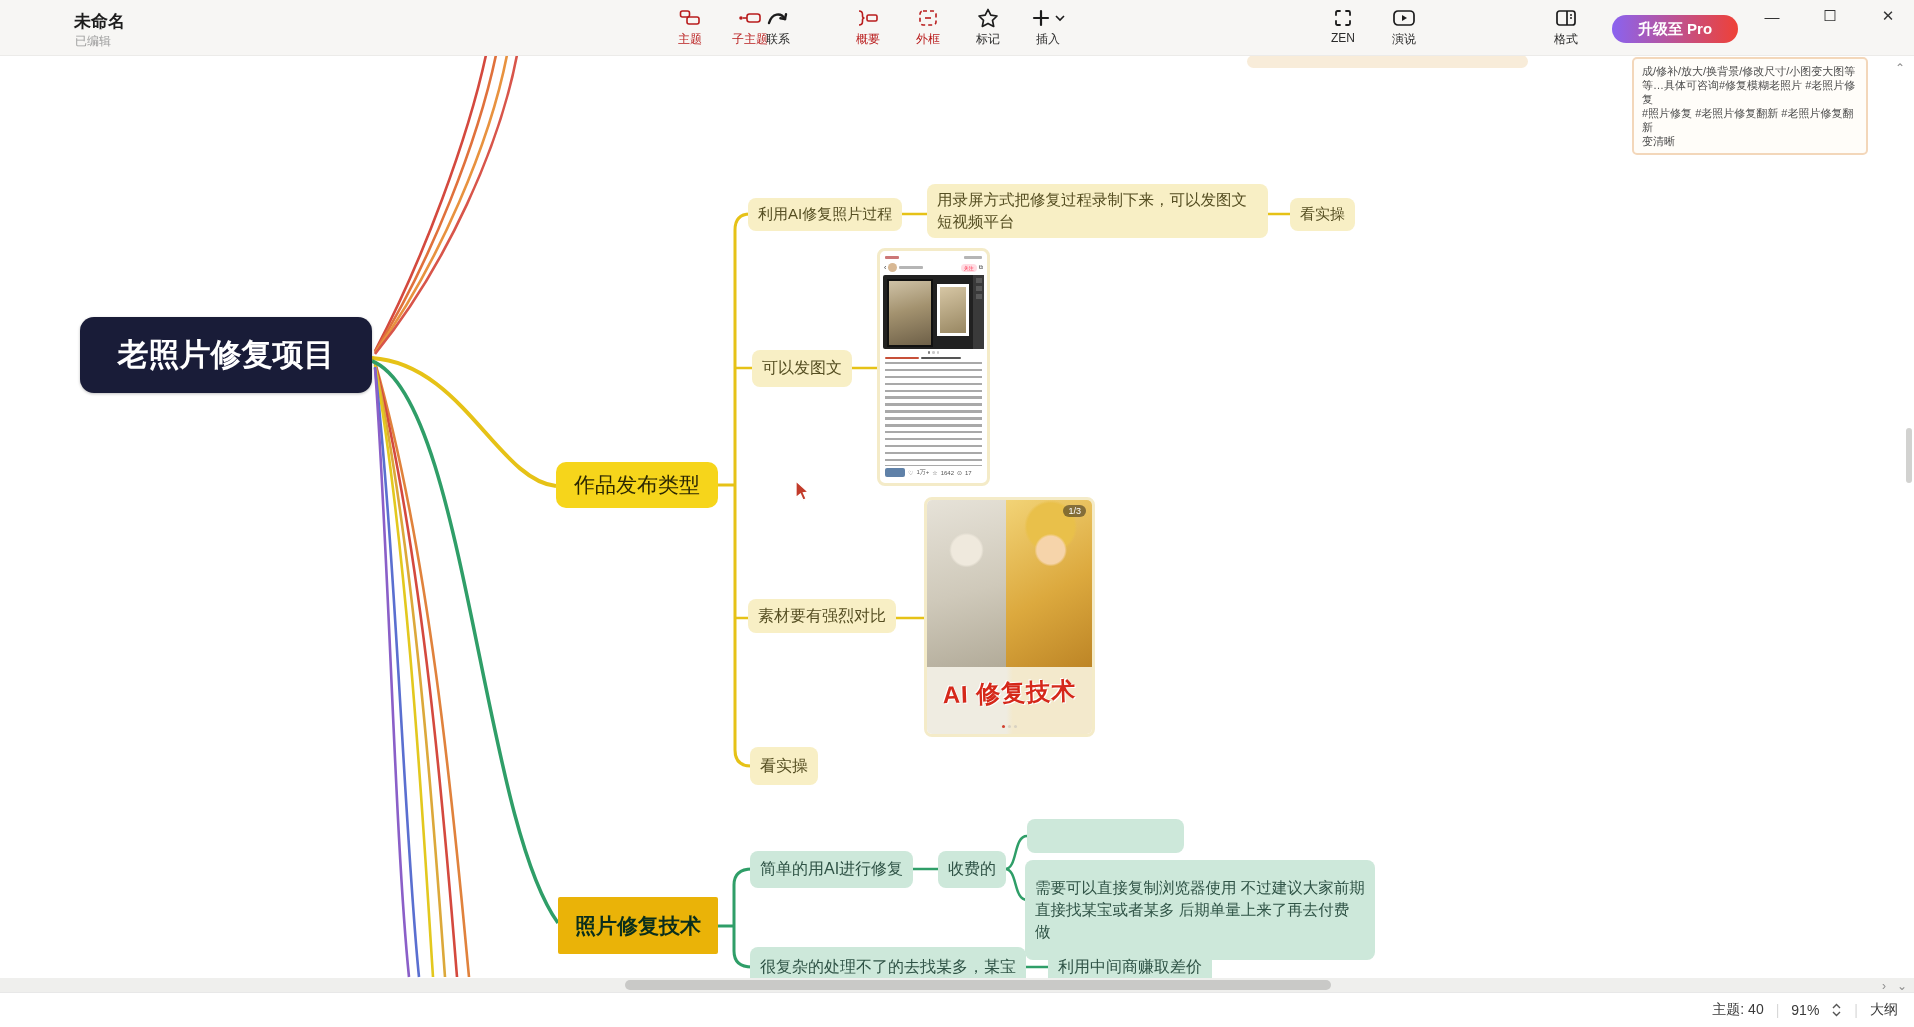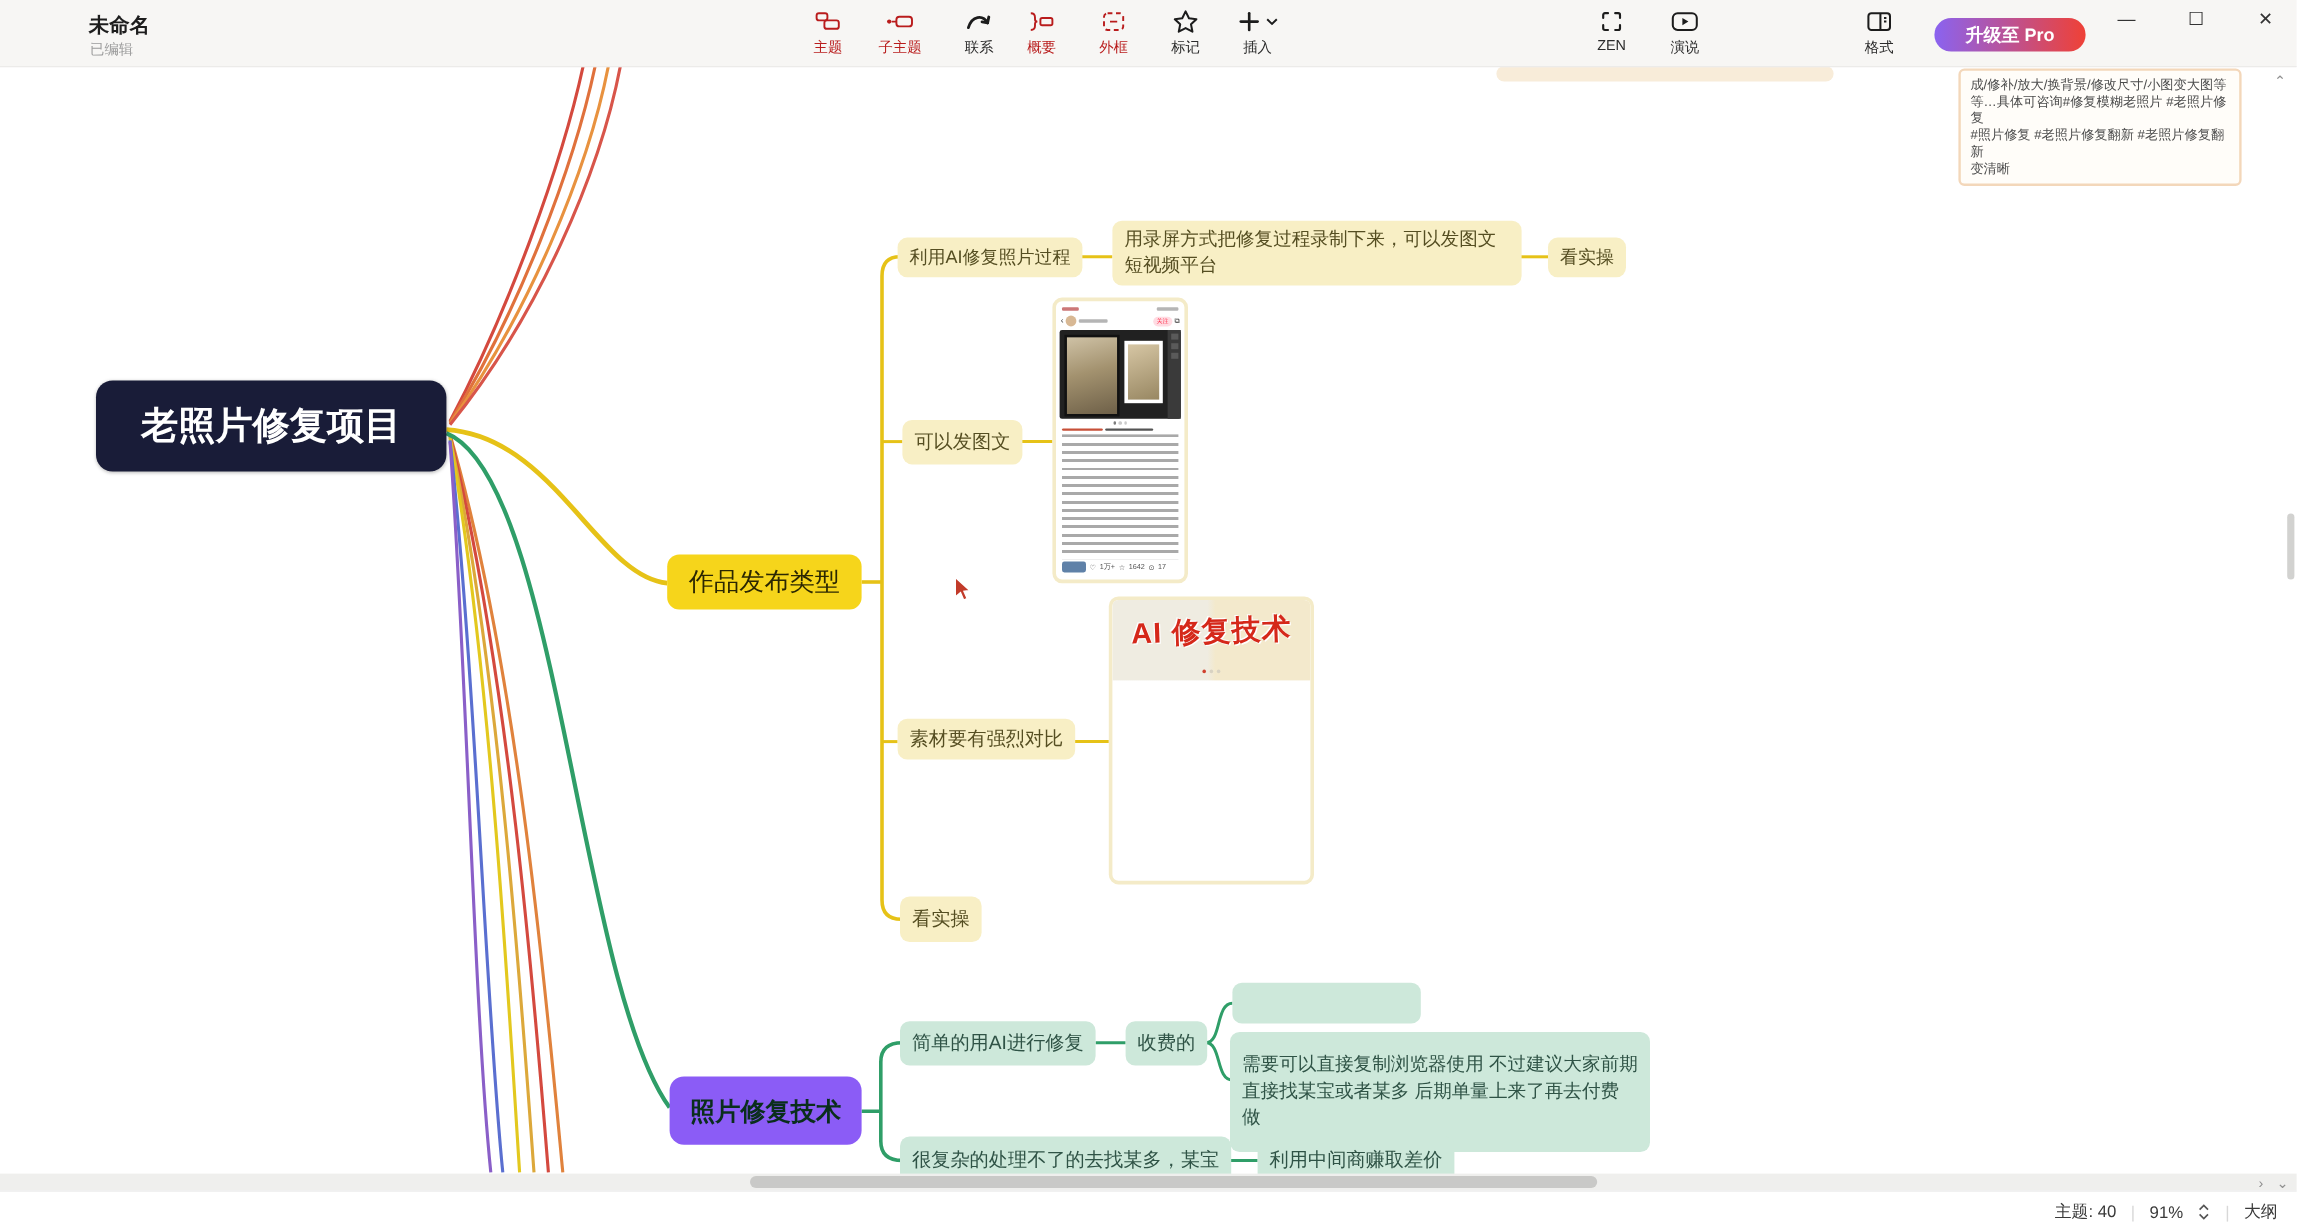--- a/index.html
+++ b/index.html
@@ -23,22 +23,22 @@
   .canvas{position:absolute;left:0;top:55px;width:1914px;height:923px;background:#fff;z-index:1}
   .links{position:absolute;left:0;top:55px;z-index:2;pointer-events:none}
   
   .node{position:absolute;box-sizing:border-box;display:flex;align-items:center;z-index:5;
         white-space:nowrap;cursor:default}
   .n-root{left:80px;top:317px;width:292px;height:76px;background:#191c38;color:#fff;
           border-radius:14px;font-size:31px;font-weight:bold;justify-content:center;
           box-shadow:0 1px 3px rgba(0,0,0,.25)}
   .n-yellow{background:#f6d51b;color:#2b2702;font-weight:normal;border-radius:10px;justify-content:center}
   .n-b1{left:556px;top:462px;width:162px;height:46px;font-size:21px}
-  .n-green{left:558px;top:897px;width:160px;height:57px;background:#8b5cf6;color:#0a2e1c;
-           font-weight:bold;border-radius:12px;font-size:21px;justify-content:center}
+  .n-green{left:558px;top:897px;width:160px;height:57px;background:#eab308;color:#0a2e1c;
+           font-weight:bold;border-radius:2px;font-size:21px;justify-content:center}
   .n-pale{background:#f8efc5;color:#554e22;border-radius:8px;padding:5px 10px;font-size:16px}
   .n-mint{background:#cde8da;color:#2f5346;border-radius:8px;padding:17px 10px;font-size:16px}
   .pre{white-space:pre-line;line-height:22px}
   
   .imgcard{position:absolute;background:#fff;border:3px solid #f4ebc8;border-radius:8px;
            box-sizing:border-box;z-index:5;overflow:hidden}
   .xhs{left:877px;top:248px;width:113px;height:238px;padding:3px}
   .xhs-status{height:7px;display:flex;justify-content:space-between;align-items:center;padding:0 2px}
   .minibar{background:#b5b5b5;height:2.5px;border-radius:1px}
   .xhs-nav{height:13px;display:flex;align-items:center;gap:2px;padding:0 1px}
@@ -120,21 +120,21 @@
     <div class="ic">
       <svg width="24" height="14" viewBox="0 0 24 14" fill="none" stroke="currentColor" stroke-width="1.6">
         <circle cx="3" cy="7" r="1.8" fill="currentColor" stroke="none"></circle>
           <line x1="5" y1="7" x2="9" y2="7"></line>
         <rect x="9" y="3" width="13" height="8" rx="2.5"></rect>
         </svg>
     </div>
     <div class="lab">子主题</div>
   </div>
 
-  <div class="titem ena" style="left:785px">
+  <div class="titem ena" style="left:747px">
     <div class="ic">
       <svg width="24" height="16" viewBox="0 0 24 16" fill="none" stroke="#1c1c1c" stroke-width="2.4" stroke-linecap="round">
         <path d="M3,13 C6,3 15,2 19,9"></path>
           <path d="M19,9 L20,4.2"></path>
           <path d="M19,9 L14.4,8.2"></path>
         </svg>
     </div>
     <div class="lab">联系</div>
   </div>
 
@@ -334,20 +334,25 @@
     <span>♡</span>
     <span>1万+</span>
     <span>☆</span>
     <span>1642</span>
     <span>⊙</span>
     <span>17</span>
   </div>
 </div>
 
 <div class="imgcard aicard">
+  <div class="ai-photos">
+    <div class="ai-left"></div>
+    <div class="ai-right"></div>
+    <div class="ai-badge">1/3</div>
+  </div>
   <div class="ai-bottom">
     <div class="ai-caption">AI 修复技术</div>
     <div class="ai-dots">
         <i class="on"></i>
         <i></i>
         <i></i>
       </div>
   </div>
 </div>
 

